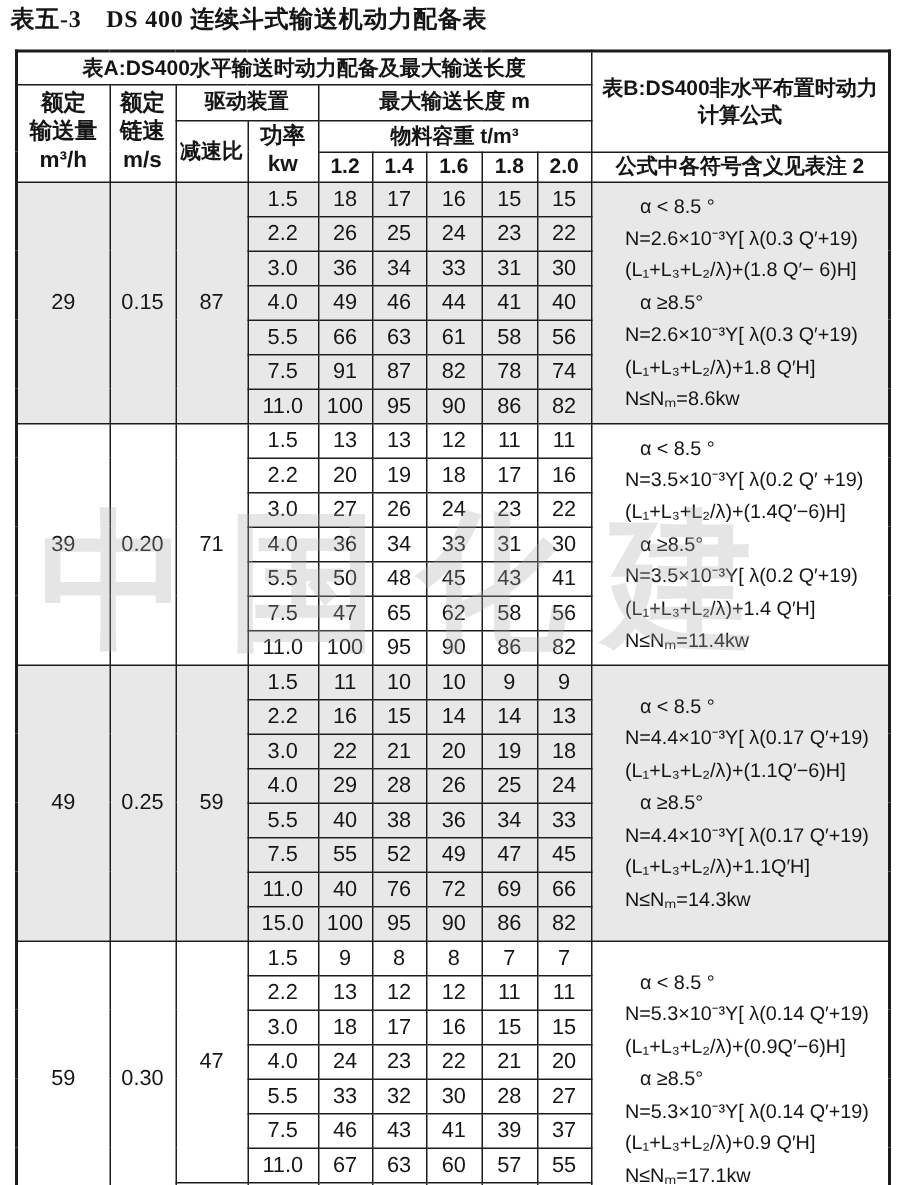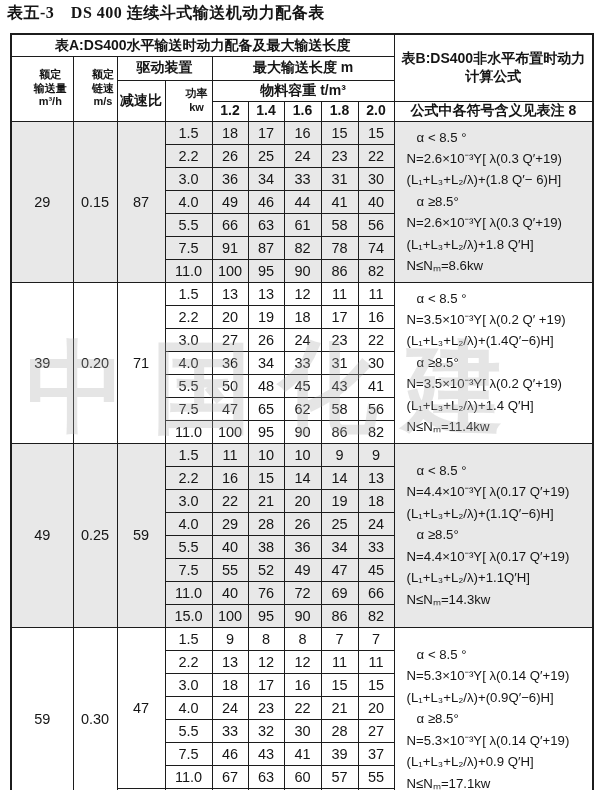--- a/index.html
+++ b/index.html
@@ -48,26 +48,26 @@
     padding: 0;
     font-size: 14px;
     overflow: hidden;
   }
   thead td {
     font-weight: bold;
     white-space: pre-line;
     line-height: 1.25;
     font-size: 14px;
   }
-  thead td.small-units { font-size: 11px; padding-left: 16px; }
+  thead td.small-units { font-size: 15px; }
   tbody td { height: 22px; font-weight: normal; font-size: 14.5px; }
   tr.shaded td { background: #e8e8e8; }
   td.formulas {
     text-align: left;
-    padding-left: 12px;
+    padding-left: 22px;
     font-size: 13.2px;
     line-height: 21.4px;
     white-space: nowrap;
   }
   td.formulas .indent { padding-left: 10px; }
   .hr1 { height: 22px; padding-left: 40px; }
   .hr2 { height: 24px; }
   .hr3 { height: 21px; }
   .hr4 { height: 20px; border-radius: 10px; }
 </style>
@@ -112,21 +112,21 @@
       <td rowspan="2" class="small-units">功率
 kw</td>
       <td colspan="5">物料容重 t/m³</td>
     </tr>
     <tr class="hr4">
       <td>1.2</td>
       <td>1.4</td>
       <td>1.6</td>
       <td>1.8</td>
       <td>2.0</td>
-      <td>公式中各符号含义见表注 8</td>
+      <td>公式中各符号含义见表注 2</td>
     </tr>
   </thead>
   <tbody>
       <tr class="shaded">
         <td rowspan="7">29</td>
         <td rowspan="7">0.15</td>
         <td rowspan="7">87</td>
         <td>1.5</td>
         <td>18</td>
         <td>17</td>

